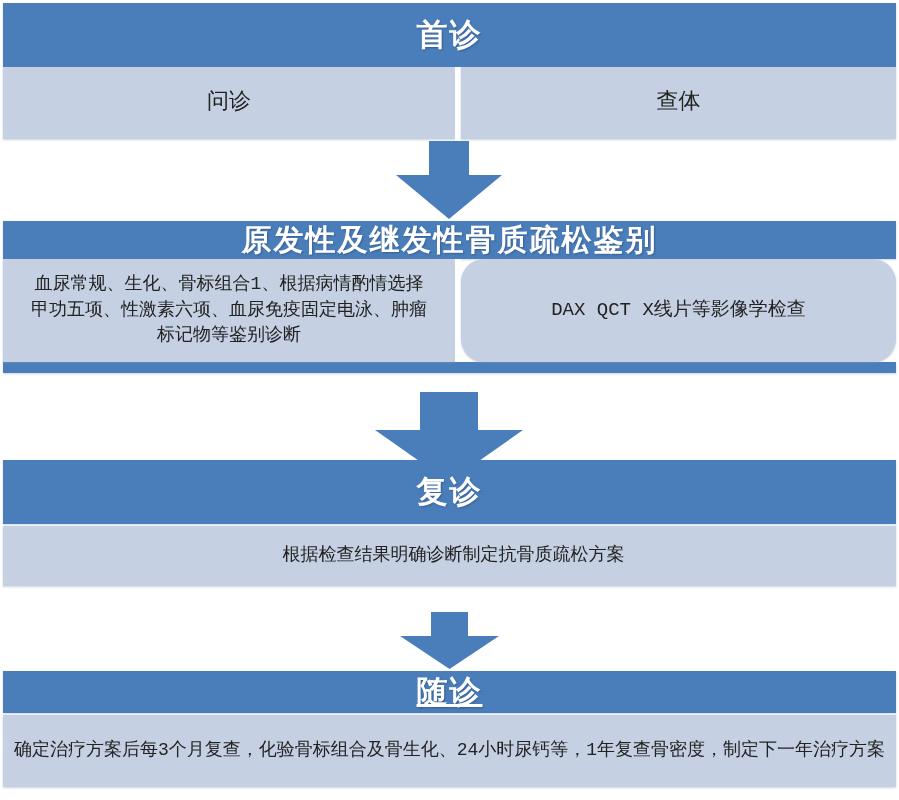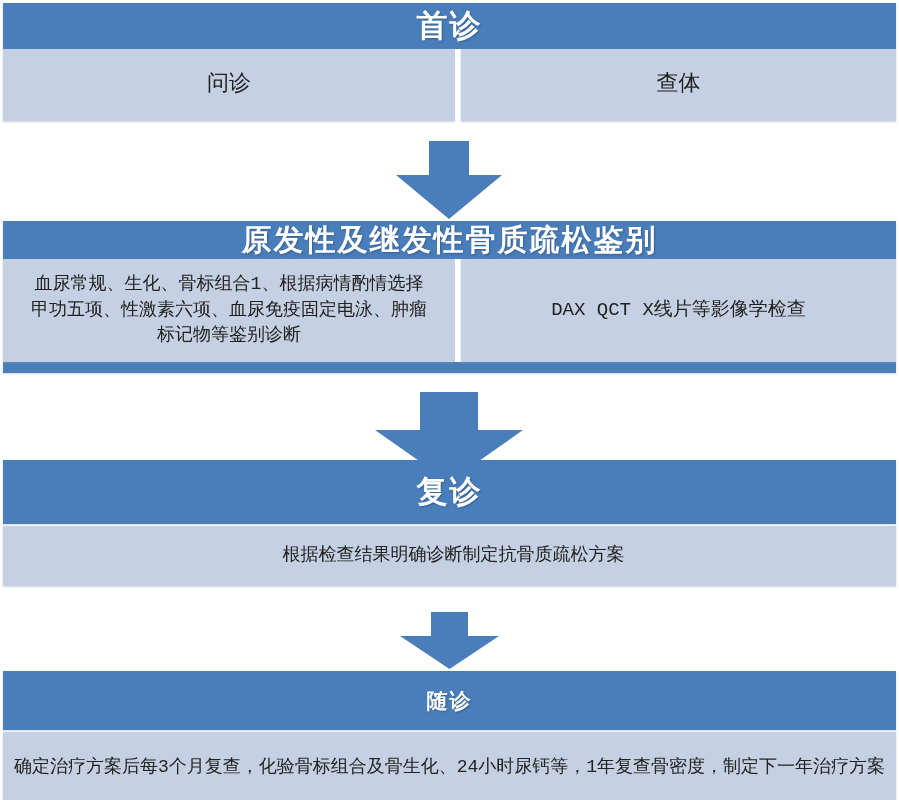--- a/index.html
+++ b/index.html
@@ -56,50 +56,50 @@
     justify-content: center;
     text-align: center;
     line-height: 1.42;
     box-shadow: 0 1px 2px rgba(140, 155, 180, 0.45);
   }
 
   .panel-gap { width: 6px; background: #ffffff; flex: 0 0 6px; }
 
   
   #stage-1 { top: 3px; }
-  #stage-1 .stage-header { height: 46px; font-size: 31px; }
+  #stage-1 .stage-header { height: 64px; font-size: 31px; }
   #stage-1 .stage-body { height: 72px; }
   #stage-1 .panel { font-size: 22px; }
   #stage-1 .panel-1 { flex: 0 0 452px; }
   #stage-1 .panel-2 { flex: 1 1 auto; }
 
   
   #stage-2 { top: 221px; }
   #stage-2 .stage-header { height: 38px; font-size: 30px; }
   #stage-2 .stage-body { height: 103px; }
   #stage-2 .panel { font-size: 18px; padding: 4px 24px; }
   #stage-2 .panel-1 { flex: 0 0 452px; }
-  #stage-2 .panel-2 { flex: 1 1 auto; font-size: 19px; }
+  #stage-2 .panel-2 { flex: 1 1 auto; font-size: 19px; border-radius: 23px; }
   #stage-2 .stage-footer {
     width: 100%;
     height: 11px;
     background: #4a7ebb;
     box-shadow: 0 1px 2px rgba(120, 140, 170, 0.35);
   }
 
   
   #stage-3 { top: 460px; }
   #stage-3 .stage-header { height: 64px; font-size: 31px; }
   #stage-3 .stage-body { height: 60px; margin-top: 2px; }
   #stage-3 .panel { font-size: 18px; }
   #stage-3 .panel-full { flex: 1 1 auto; }
 
   
   #stage-4 { top: 671px; }
-  #stage-4 .stage-header { height: 59px; font-size: 21px; }
+  #stage-4 .stage-header { height: 42px; font-size: 31px; text-decoration: underline; }
   #stage-4 .stage-body { height: 72px; margin-top: 2px; }
   #stage-4 .panel { font-size: 18px; padding: 2px 10px; }
   #stage-4 .panel-full { flex: 1 1 auto; }
 
   
   .arrow {
     position: absolute;
     display: block;
   }
   .arrow svg { display: block; width: 100%; height: 100%; }

